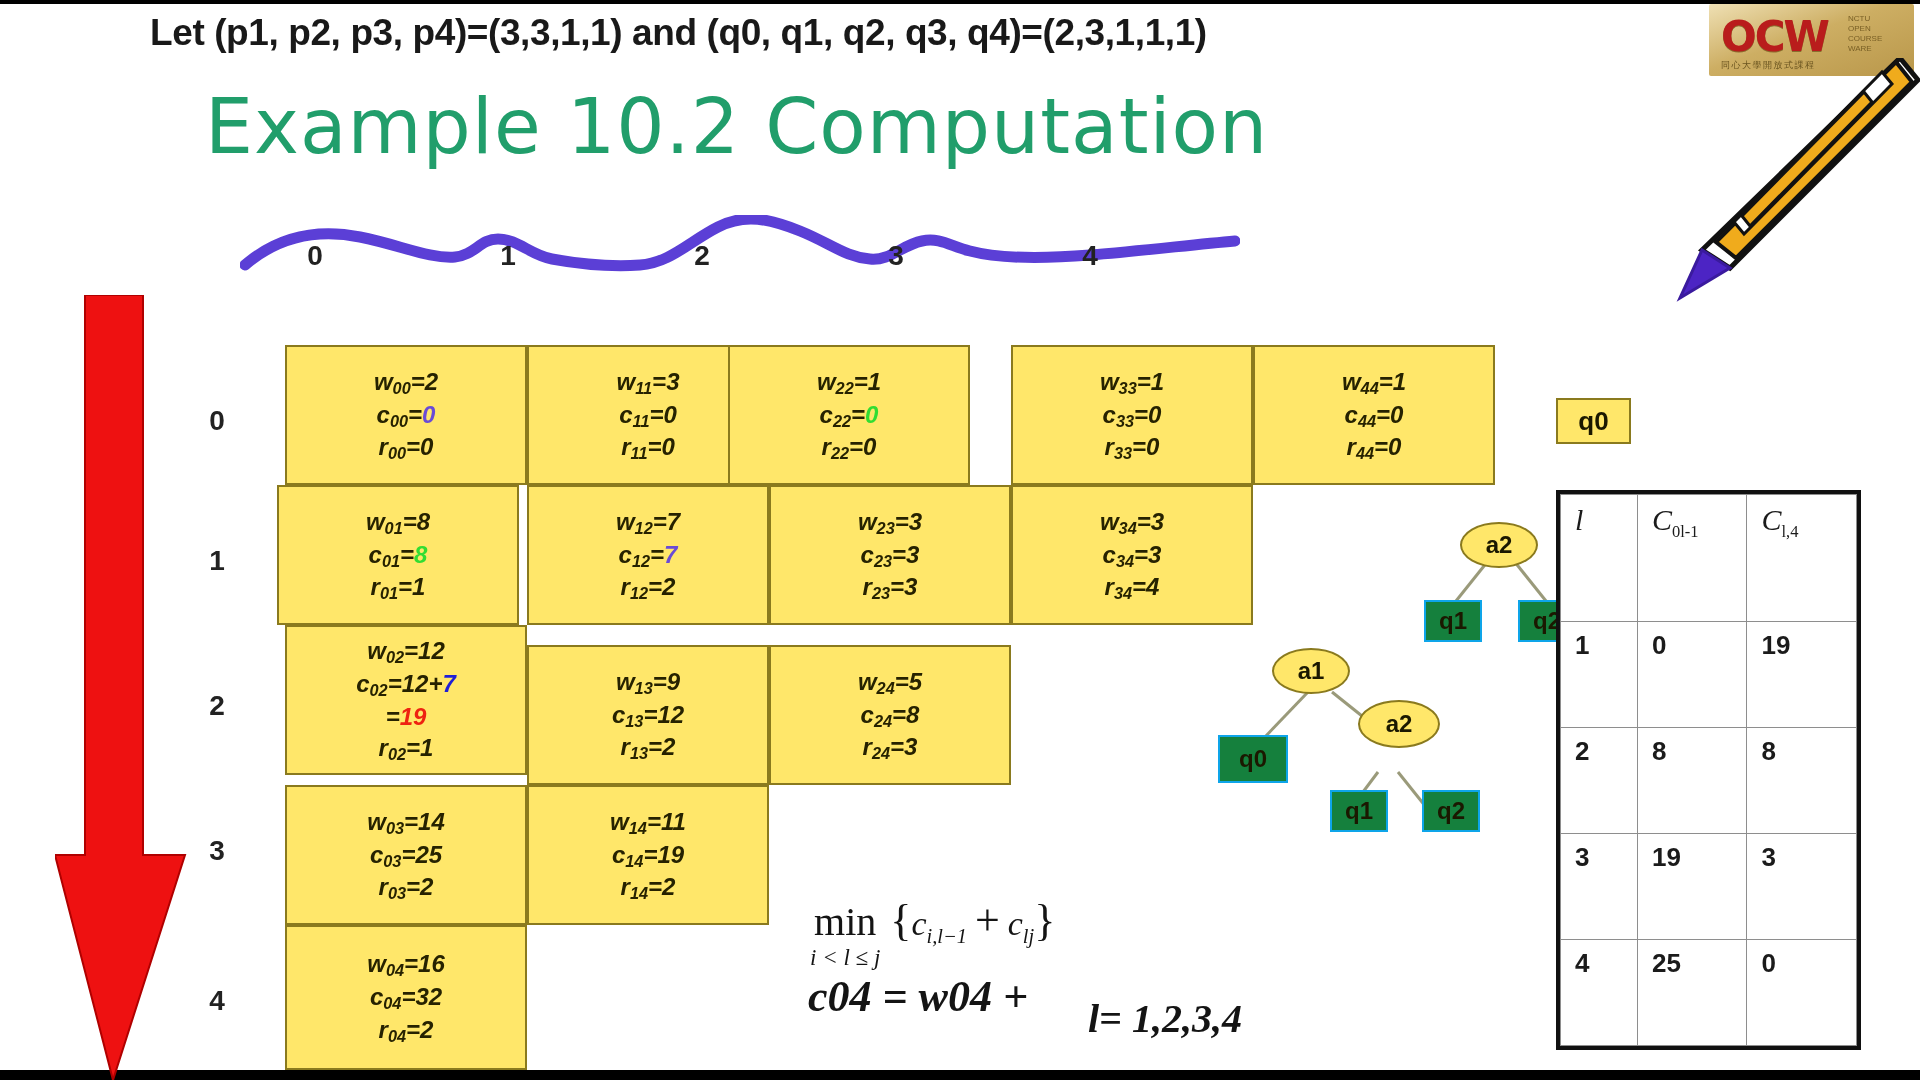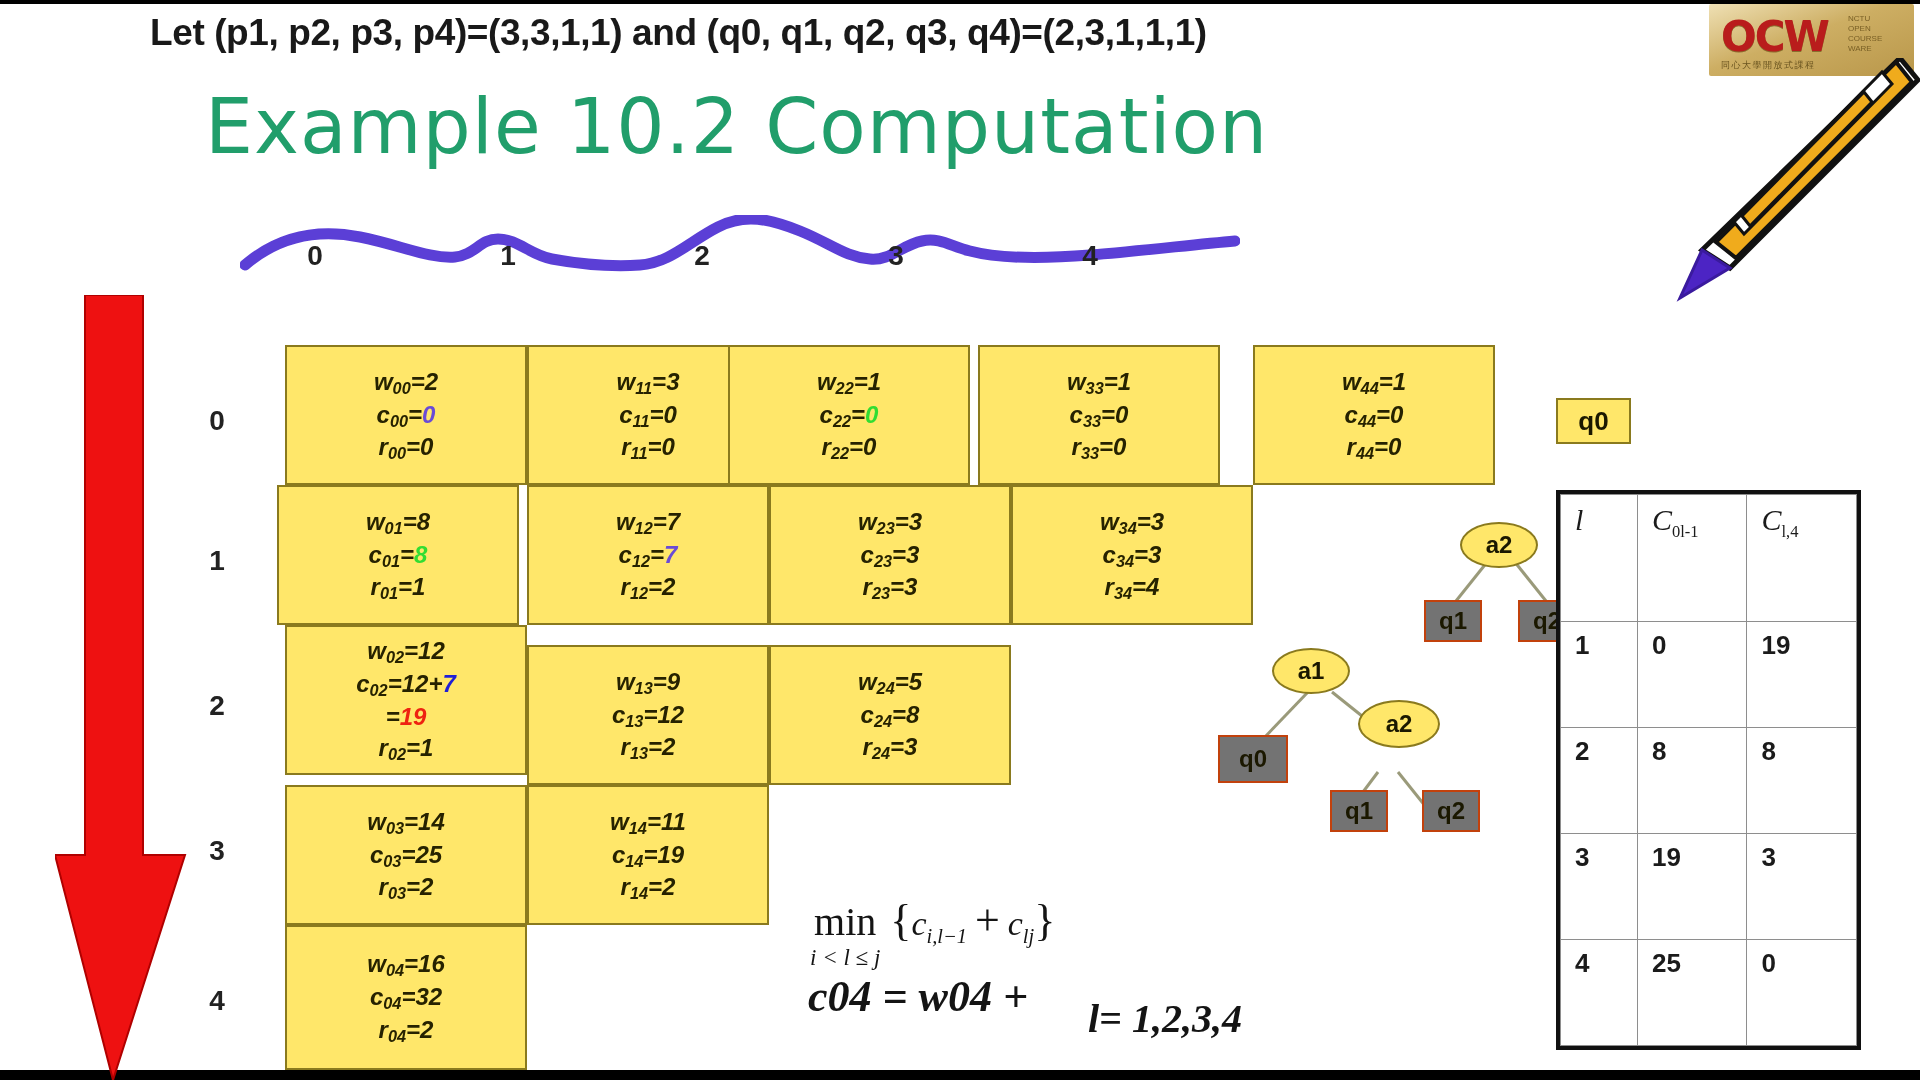--- a/index.html
+++ b/index.html
@@ -100,21 +100,21 @@
   }
 
   
   .node-e{
     position:absolute;background:#ffe76a;border:2px solid #8a7a1e;
     border-radius:50%;box-sizing:border-box;
     display:flex;align-items:center;justify-content:center;
     font-size:24px;font-weight:700;color:#1b1800;
   }
   .node-r{
-    position:absolute;background:#737373;border:2px solid #c2410c;
+    position:absolute;background:#15803d;border:2px solid #0ea5e9;
     box-sizing:border-box;display:flex;align-items:center;justify-content:center;
     font-size:24px;font-weight:700;color:#1b1800;
   }
 
   
   #sumtable{
     position:absolute;left:1556px;top:490px;width:305px;height:560px;
     border:4px solid #111;box-sizing:border-box;background:#fff;
   }
   #sumtable table{width:100%;height:100%;border-collapse:collapse;}
@@ -211,21 +211,21 @@
 <div class="cell" style="left:527px;top:345px;width:242px;height:140px;">
   <div class="ln">w<sub>11</sub>=3</div>
   <div class="ln"><span>c<sub>11</sub>=</span><span>0</span></div>
   <div class="ln">r<sub>11</sub>=0</div>
 </div>
 <div class="cell" style="left:728px;top:345px;width:242px;height:140px;">
   <div class="ln">w<sub>22</sub>=1</div>
   <div class="ln"><span>c<sub>22</sub>=</span><span class="g">0</span></div>
   <div class="ln">r<sub>22</sub>=0</div>
 </div>
-<div class="cell" style="left:978px;top:345px;width:242px;height:140px;text-align:center;">
+<div class="cell" style="left:1011px;top:345px;width:242px;height:140px;text-align:center;">
   <div class="ln">w<sub>33</sub>=1</div>
   <div class="ln"><span>c<sub>33</sub>=</span><span>0</span></div>
   <div class="ln">r<sub>33</sub>=0</div>
 </div>
 <div class="cell" style="left:1253px;top:345px;width:242px;height:140px;">
   <div class="ln">w<sub>44</sub>=1</div>
   <div class="ln"><span>c<sub>44</sub>=</span><span>0</span></div>
   <div class="ln">r<sub>44</sub>=0</div>
 </div>
 

